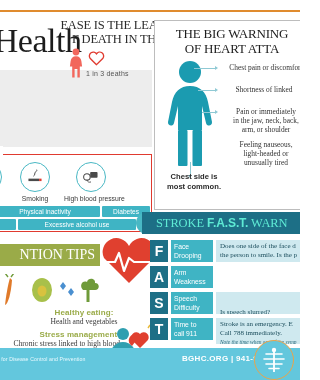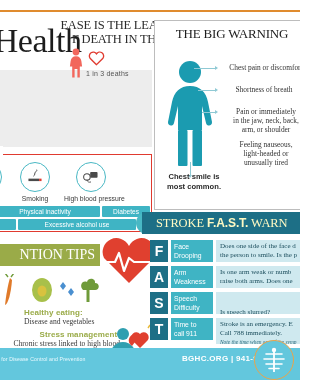--- a/index.html
+++ b/index.html
@@ -137,21 +137,21 @@
   .fast-banner{
     position:absolute;left:-12px;top:200px;width:172px;height:22px;
     background:#1d6f86;
   }
   .fast-tab{
     position:absolute;left:-18px;top:200px;width:18px;height:22px;
     background:#49b8c4;border-radius:11px 0 0 11px;
   }
   .fast-title{
     position:absolute;left:14px;top:0;width:158px;height:22px;
-    font-family:"Liberation Serif", serif;font-size:12.5px;color:#fef9c3;
+    font-family:"Liberation Serif", serif;font-size:12.5px;color:#5eead4;
     line-height:22px;white-space:nowrap;letter-spacing:-0.1px;
   }
   .fast-title b{font-family:"Liberation Sans", sans-serif;font-size:12px;}
 
   .fast-row{position:absolute;left:-4px;width:168px;height:22px;}
   .fl{
     position:absolute;left:0;top:0;width:18px;height:22px;background:#1d6f86;
     color:#fff;font-size:14px;font-weight:bold;line-height:22px;text-align:center;
   }
   .fname{
@@ -298,23 +298,23 @@
         <path d="M26 4 C24 10 22 22 21 31 C24 30 27 20 28 6 Z" fill="#e07a2a"></path>
         <path d="M24 3 L21 -1 M27 3 L30 -1" stroke="#6f9b3a" stroke-width="1.4"></path>
         <ellipse cx="58" cy="16" rx="10" ry="12" fill="#a8c04a"></ellipse>
         <ellipse cx="58" cy="17" rx="4.5" ry="5.5" fill="#d9c23f"></ellipse>
         <path d="M76 12 l3 -4 3 4 -3 4 z M84 18 l3 -4 3 4 -3 4 z" fill="#4a8fd0"></path>
         <path d="M104 28 L104 16 M99 16 C95 12 98 6 103 8 C104 3 112 4 111 9 C116 9 116 16 111 16 Z" fill="#6f9b3a"></path>
         <path d="M104 28 L104 16" stroke="#6f9b3a" stroke-width="3"></path>
       </svg>
     </div>
 
-    <div class="tip" style="left:24px;top:296px;width:120px;">
+    <div class="tip" style="left:24px;top:296px;width:120px;text-align:center;">
       <div class="t-head">Healthy eating:</div>
-      <div class="t-body">Disease and vegetables</div>
+      <div class="t-body">Health and vegetables</div>
     </div>
 
     <div class="tip" style="left:10px;top:318px;width:110px;text-align:right;">
       <div class="t-head">Stress management:</div>
       <div class="t-body">Chronic stress linked to high blood pressure</div>
     </div>
 
     <div class="meditate">
       <svg viewBox="0 0 48 42">
         <circle cx="19" cy="10" r="6" fill="#2f9fb0"></circle>
@@ -325,73 +325,72 @@
       </svg>
     </div>
   </div>
 
   <div class="right-col">
 
     <div class="warn-box"></div>
 
     <div class="warn-title">
       <div>THE BIG WARNING</div>
+      <div>OF HEART ATTA</div>
     </div>
 
     <div class="body-fig">
       <svg viewBox="0 0 52 108">
         <circle cx="26" cy="12" r="11" fill="#1b9bb0"></circle>
         <path d="M26 26 C16 26 10 32 8 42 L4 62 C3.5 66 9 67 10 63 L14 46 L14 70 L38 70 L38 46 L42 63 C43 67 48.5 66 48 62 L44 42 C42 32 36 26 26 26 Z" fill="#1b9bb0"></path>
         <rect x="14" y="70" width="9.5" height="36" rx="1" fill="#1b9bb0"></rect>
         <rect x="28.5" y="70" width="9.5" height="36" rx="1" fill="#1b9bb0"></rect>
       </svg>
     </div>
 
     <div class="lead" style="left:40px;top:56px;width:22px;"></div>
     <div class="arrow" style="left:61px;top:53.5px;"></div>
     <div class="sym" style="left:64px;top:51px;width:96px;">Chest pain or discomfort</div>
 
     <div class="lead" style="left:44px;top:78px;width:18px;"></div>
     <div class="arrow" style="left:61px;top:75.5px;"></div>
-    <div class="sym" style="left:64px;top:73px;width:92px;">Shortness of breath</div>
+    <div class="sym" style="left:64px;top:73px;width:92px;">Shortness of linked</div>
 
     <div class="lead" style="left:48px;top:100px;width:14px;"></div>
     <div class="arrow" style="left:61px;top:97.5px;"></div>
     <div class="sym" style="left:64px;top:95px;width:96px;white-space:pre-line;">Pain or immediately
 in the jaw, neck, back,
 arm, or shoulder</div>
 
     <div class="sym" style="left:64px;top:128px;width:96px;white-space:pre-line;">Feeling nauseous,
 light-headed or
 unusually tired</div>
 
     <div class="lead-v" style="left:36px;top:150px;height:14px;"></div>
     <div class="arrow-d" style="left:33.5px;top:163px;"></div>
-    <div class="chest-note" style="white-space:pre-line;">Chest smile is
+    <div class="chest-note" style="white-space:pre-line;">Chest side is
 most common.</div>
 
     <div class="fast-tab"></div>
     <div class="fast-banner">
       <div class="fast-title"><span>STROKE </span><b>F.A.S.T.</b><span> WARN</span></div>
     </div>
 
     <div class="fast-row" style="top:228px;">
       <div class="fl">F</div>
       <div class="fname" style="white-space:pre-line;">Face
 Drooping</div>
       <div class="fdesc" style="white-space:pre-line;">Does one side of the face d
 the person to smile. Is the p</div>
     </div>
 
     <div class="fast-row" style="top:254px;">
       <div class="fl">A</div>
       <div class="fname" style="white-space:pre-line;">Arm
 Weakness</div>
-      <div class="fdesc" style="white-space:pre-line;">Is one arm weak or numb
-raise both arms. Does one</div>
     </div>
 
     <div class="fast-row" style="top:280px;">
       <div class="fl">S</div>
       <div class="fname" style="white-space:pre-line;">Speech
 Difficulty</div>
       <div class="fdesc" style="padding-top:16px;">Is speech slurred?</div>
     </div>
 
     <div class="fast-row" style="top:306px;height:26px;">

